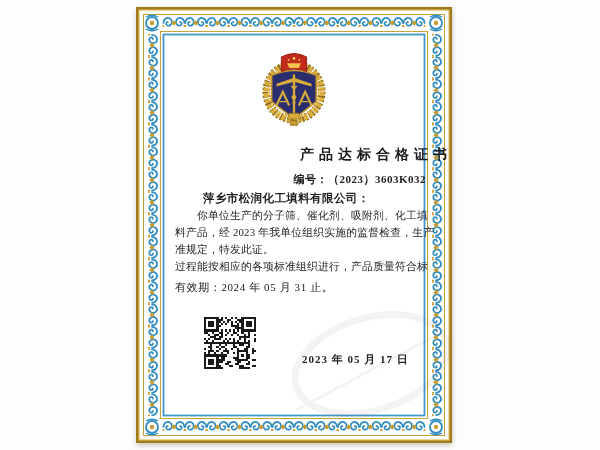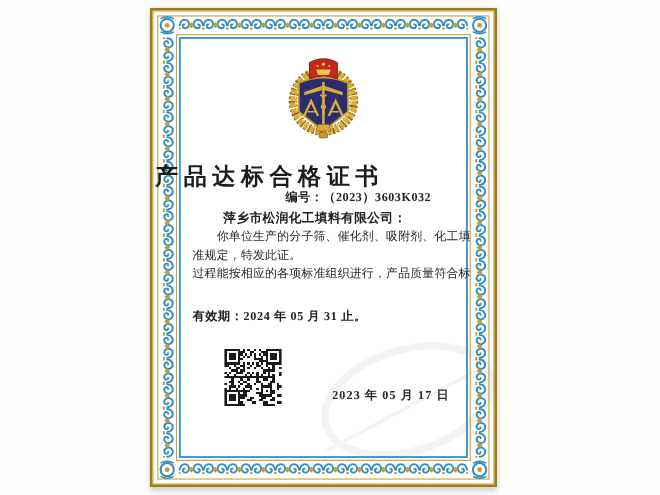--- a/index.html
+++ b/index.html
@@ -9,40 +9,40 @@
     font-family:"Liberation Serif","DejaVu Serif",serif;
   }
   .certificate{
     position:absolute;left:136px;top:7px;width:316px;height:436px;
     background:#ffffff;
     box-shadow:0 3px 5px rgba(70,60,45,.22), 2px 0 3px rgba(70,60,45,.08);
   }
   .frame{position:absolute;left:0;top:0;width:316px;height:436px;pointer-events:none}
   .emblem{position:absolute;left:50%;top:42px;transform:translateX(-50%)}
   .title{
-    position:absolute;top:139px;left:0;right:0;margin:0;text-align:left;
-    font-size:21px;font-weight:bold;letter-spacing:5px;text-indent:5px;color:#1c1c1e;
+    position:absolute;top:139px;left:0;right:0;margin:0;text-align:right;
+    font-size:14px;font-weight:bold;letter-spacing:5px;text-indent:5px;color:#1c1c1e;padding-left:18px;
   }
   .serial{
-    position:absolute;top:165px;right:60px;
+    position:absolute;top:165px;right:26px;
     font-size:11px;font-weight:bold;color:#222;letter-spacing:.5px;
   }
   .recipient{
     position:absolute;top:184px;left:39px;
     font-size:11.5px;font-weight:bold;color:#222;letter-spacing:.4px;margin-left:28px;
   }
   .body-text{
     position:absolute;top:200px;left:39px;width:252px;
     font-size:10.8px;line-height:17px;color:#26262a;letter-spacing:.2px;
   }
   .body-text .line{white-space:nowrap}
   .body-text .indent{text-indent:22px}
   .validity{
     position:absolute;top:273px;left:39px;
-    font-size:11px;font-weight:bold;color:#202024;letter-spacing:.6px;
+    font-size:11px;font-weight:normal;color:#202024;letter-spacing:.6px;
   }
   .qr{position:absolute;left:68px;top:310px;width:52px;height:52px}
   .issuer{
     position:absolute;left:132px;top:310px;
     font-size:11.5px;font-weight:bold;color:#26262a;letter-spacing:.2px;
   }
   .date{
     position:absolute;left:166px;top:345px;
     font-size:11px;font-weight:600;color:#26262a;letter-spacing:1px;font-family:Liberation Serif, serif;
   }
@@ -177,20 +177,21 @@
   </svg>
 
   <h1 class="title">产品达标合格证书</h1>
 
   <div class="serial">编号：（2023）3603K032</div>
 
   <div class="recipient">萍乡市松润化工填料有限公司：</div>
 
   <div class="body-text">
     <div class="line indent">你单位生产的分子筛、催化剂、吸附剂、化工填</div>
+    <div class="line">料产品，经 2023 年我单位组织实施的监督检查，生产</div>
     <div class="line">准规定，特发此证。</div>
     <div class="line">过程能按相应的各项标准组织进行，产品质量符合标</div>
   </div>
 
   <div class="validity">有效期：2024 年 05 月 31 止。</div>
 
   <svg class="qr" viewBox="0 0 25 25" shape-rendering="crispEdges" aria-hidden="true">
       <rect x="0" y="0" width="1" height="1" fill="#1a1a1a"></rect>
       <rect x="1" y="0" width="1" height="1" fill="#1a1a1a"></rect>
       <rect x="2" y="0" width="1" height="1" fill="#1a1a1a"></rect>

